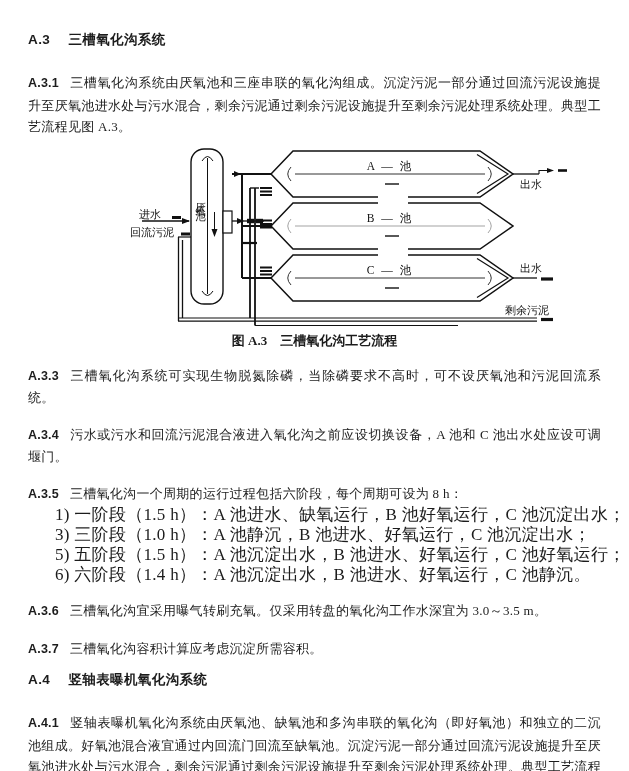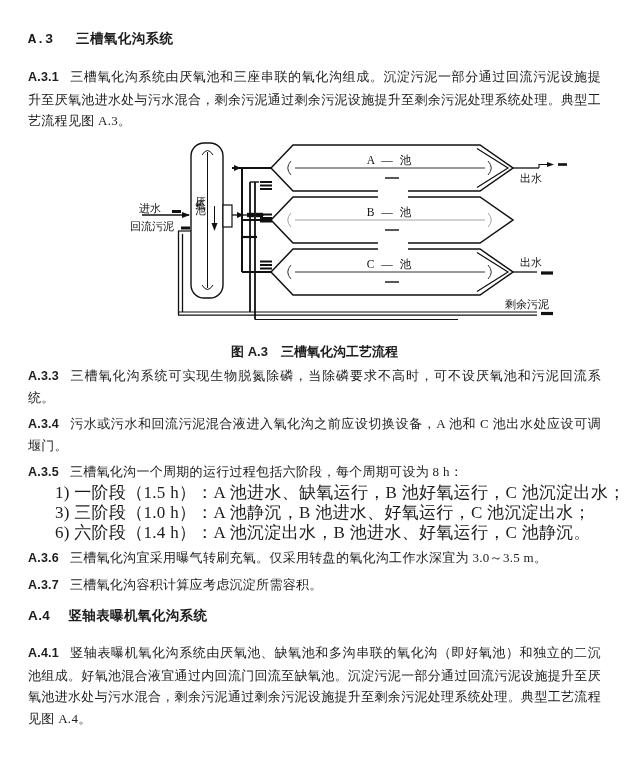--- a/index.html
+++ b/index.html
@@ -10,52 +10,52 @@
     color:#1c1c1c;
   }
   .doc { padding:30px 28px 0 28px; }
 
   .sec-heading {
     font-family:"Liberation Sans","DejaVu Sans",sans-serif;
     font-weight:bold; font-size:13.5px; line-height:20px;
     letter-spacing:0.4px;
   }
   .sec-heading .num { margin-right:14px; }
-  .h-a3 { margin-bottom:14px;font-family:Liberation Mono, monospace; }
+  .h-a3 { margin-bottom:14px; }
   .h-a4 { margin-top:10px; margin-bottom:0; }
 
   p.clause {
     font-size:13px; line-height:21.5px; letter-spacing:0.3px;
     text-align:justify;
   }
   p.clause .cnum {
     font-family:"Liberation Sans","DejaVu Sans",sans-serif;
     font-weight:bold; font-size:12.5px; letter-spacing:0.2px;
     margin-right:11px;
   }
-  .mt14 { margin-top:16px; }
-  .mt0  { margin-top:4px; }
+  .mt14 { margin-top:22px; }
+  .mt0  { margin-top:15px; }
 
   .stage-list { margin-left:27px; }
   .stage-list .li {
     font-size:17px; line-height:20px; letter-spacing:0.3px;
     white-space:nowrap;
   }
 
   figure { margin-top:6px; }
   .diagram { position:relative; width:629px; height:186px; }
   .diagram svg { display:block; }
   .vlabel {
     position:absolute; left:166px; top:50px;
     writing-mode:vertical-lr; text-orientation:upright;
     font-size:10.5px; line-height:12px; letter-spacing:4px; color:#111;
   }
   figcaption {
-    margin-top:19px; text-align:center;
-    font-family:Liberation Sans, sans-serif;
+    margin-top:2px; text-align:center;
+    font-family:Liberation Serif, serif;
     font-weight:bold; font-size:13px; line-height:18px;
   }
   figcaption .cap-label { margin-right:13px; }
 
   svg text {
     font-family:"Liberation Serif","DejaVu Serif",serif;
     font-size:11px; fill:#111;
   }
   svg text.pool-label { font-size:11.5px; letter-spacing:2px; }
 </style>
@@ -205,20 +205,21 @@
   <p class="clause mt0">
     <span class="cnum">A.3.4</span><span>污水或污水和回流污泥混合液进入氧化沟之前应设切换设备，A 池和 C 池出水处应设可调堰门。</span>
   </p>
   <p class="clause mt0">
     <span class="cnum">A.3.5</span><span>三槽氧化沟一个周期的运行过程包括六阶段，每个周期可设为 8 h：</span>
   </p>
 
   <div class="stage-list">
     <div class="li">1) 一阶段（1.5 h）：A 池进水、缺氧运行，B 池好氧运行，C 池沉淀出水；</div>
     <div class="li">3) 三阶段（1.0 h）：A 池静沉，B 池进水、好氧运行，C 池沉淀出水；</div>
+    <div class="li">5) 五阶段（1.5 h）：A 池沉淀出水，B 池进水、好氧运行，C 池好氧运行；</div>
     <div class="li">6) 六阶段（1.4 h）：A 池沉淀出水，B 池进水、好氧运行，C 池静沉。</div>
   </div>
 
   <p class="clause mt0">
     <span class="cnum">A.3.6</span><span>三槽氧化沟宜采用曝气转刷充氧。仅采用转盘的氧化沟工作水深宜为 3.0～3.5 m。</span>
   </p>
   <p class="clause mt0">
     <span class="cnum">A.3.7</span><span>三槽氧化沟容积计算应考虑沉淀所需容积。</span>
   </p>
 

